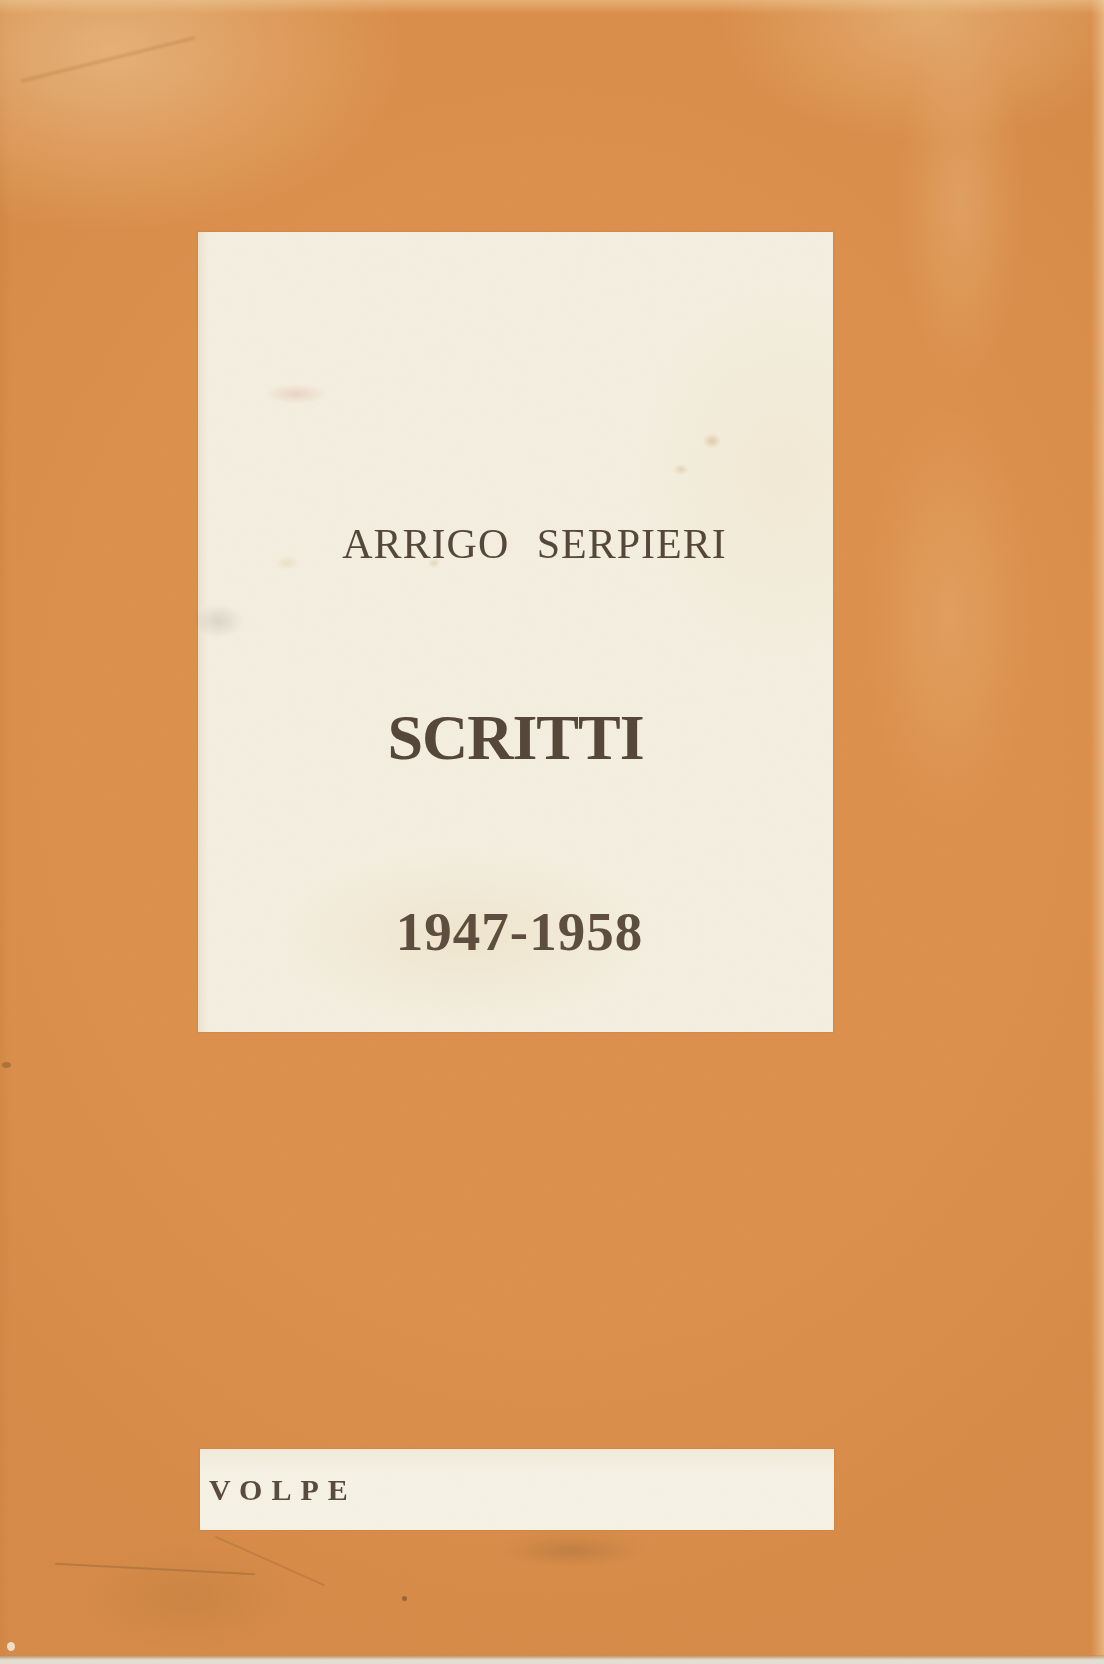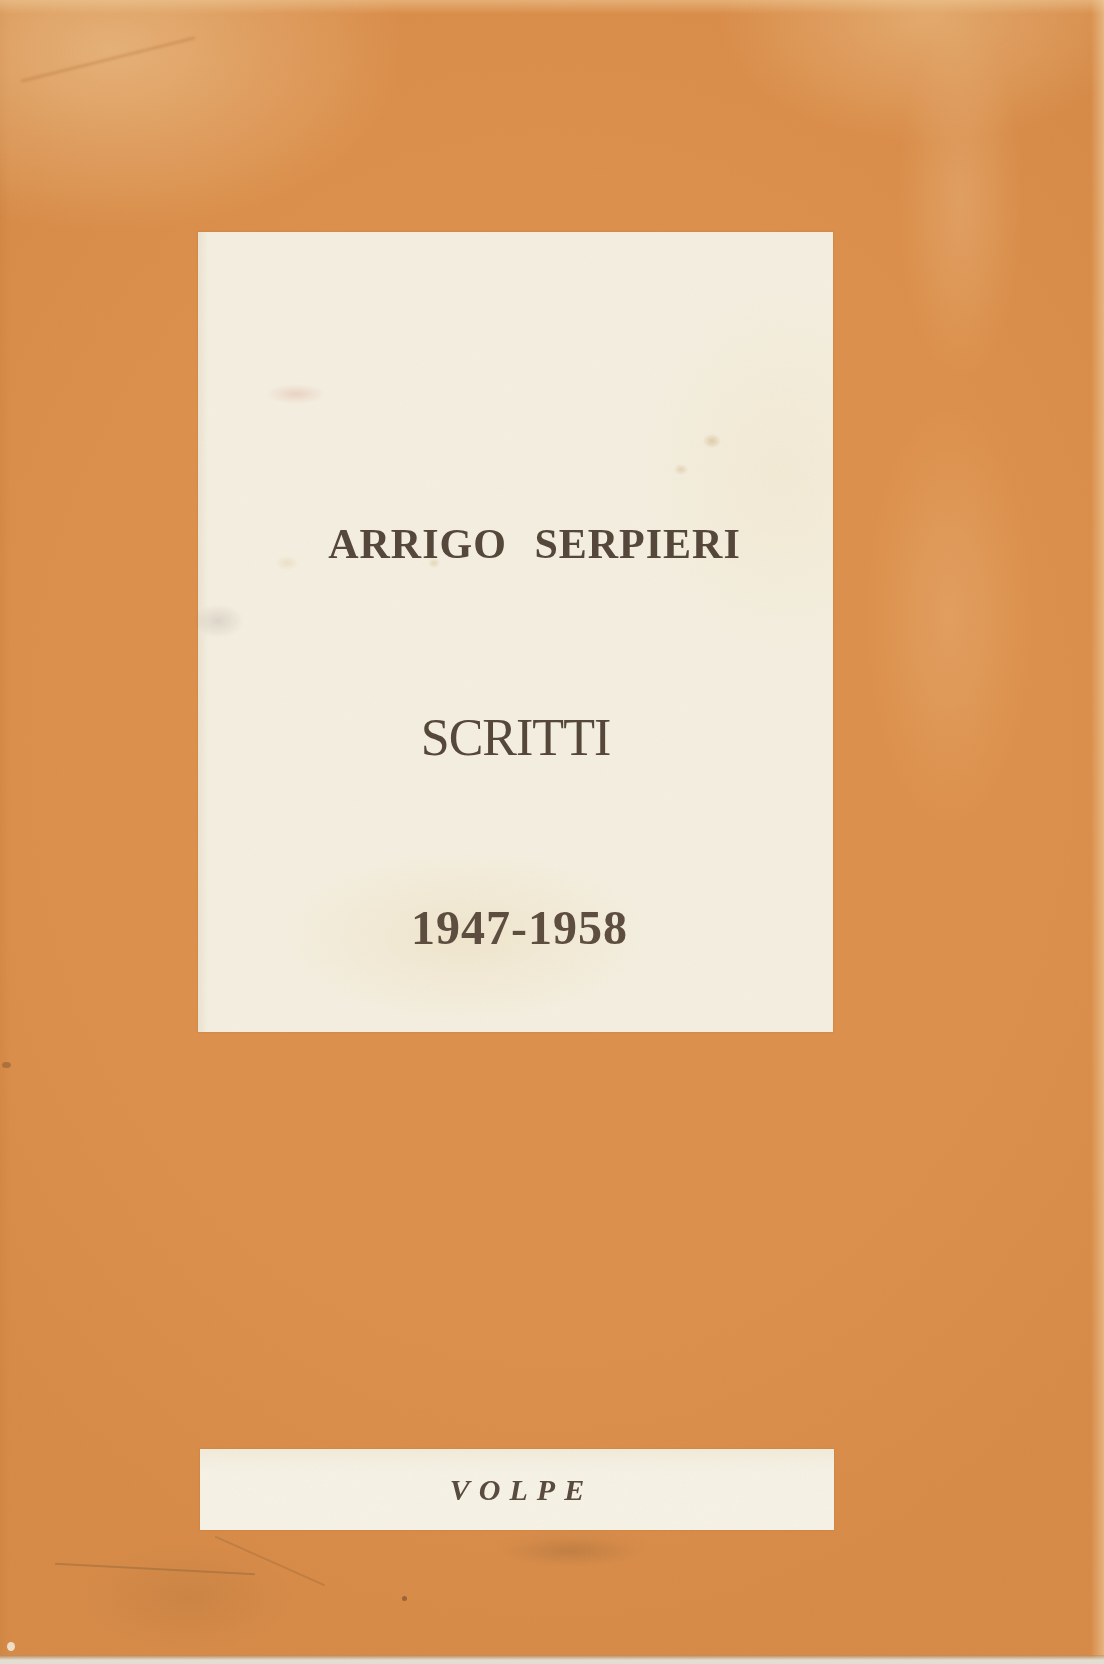--- a/index.html
+++ b/index.html
@@ -39,54 +39,53 @@
       radial-gradient(ellipse 200px 260px at 92% 30%, rgba(244,231,196,0.30), rgba(244,231,196,0) 70%),
       linear-gradient(to right, rgba(225,214,190,0.35) 0px, rgba(225,214,190,0) 10px);
     box-shadow: 0 0 2px rgba(150,90,40,0.35);
   }
   .panel-inner { position: absolute; inset: 0; text-align: center; }
 
   .author {
     position: absolute;
     left: 0; right: 0; top: 288px;
     font-size: 42px;
-    font-weight: bold;
+    font-weight: normal;
     letter-spacing: 1px;
     word-spacing: 16px;
     color: var(--ink, #53453B);
     margin-left: 38px;
   }
   .title {
     position: absolute;
     left: 0; right: 0; top: 458px;
-    font-size: 52px;
-    font-weight: normal;
+    font-size: 64px;
+    font-weight: bold;
     letter-spacing: -1px;
     line-height: 96px;
     color: var(--ink, #53453B);
   }
   .years {
     position: absolute;
     left: 8px; right: 0; top: 668px;
-    font-size: 48px;
+    font-size: 55px;
     font-weight: bold;
     letter-spacing: 1px;
     color: #5B4C41;
   }
 
   
   .publisher-strip {
     position: absolute;
     left: 200px; top: 1449px;
     width: 634px; height: 81px;
     background-color: #FCFAF0;
     background-image: linear-gradient(to bottom, rgba(235,225,200,0.3), rgba(255,255,255,0) 30%);
-    display: flex; align-items: center; justify-content: center;
+    display: flex; align-items: center; justify-content: flex-start;
     box-shadow: 0 0 2px rgba(150,90,40,0.3);
-    font-style: italic;
   }
   .publisher {
     font-size: 30px;
     font-weight: bold;
     letter-spacing: 9px;
     text-indent: 9px;
     color: #564A3F;
   }
 
   

